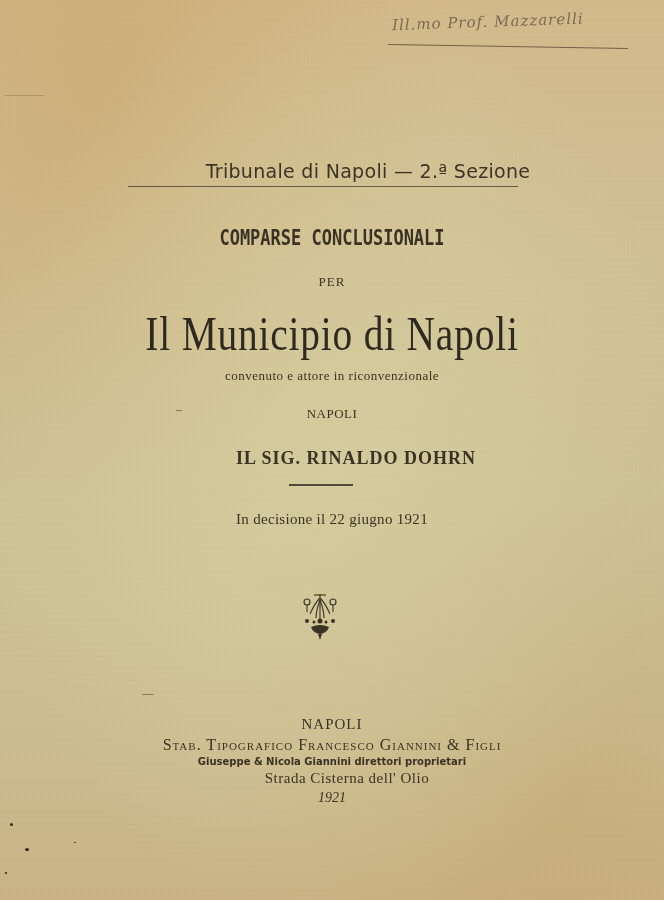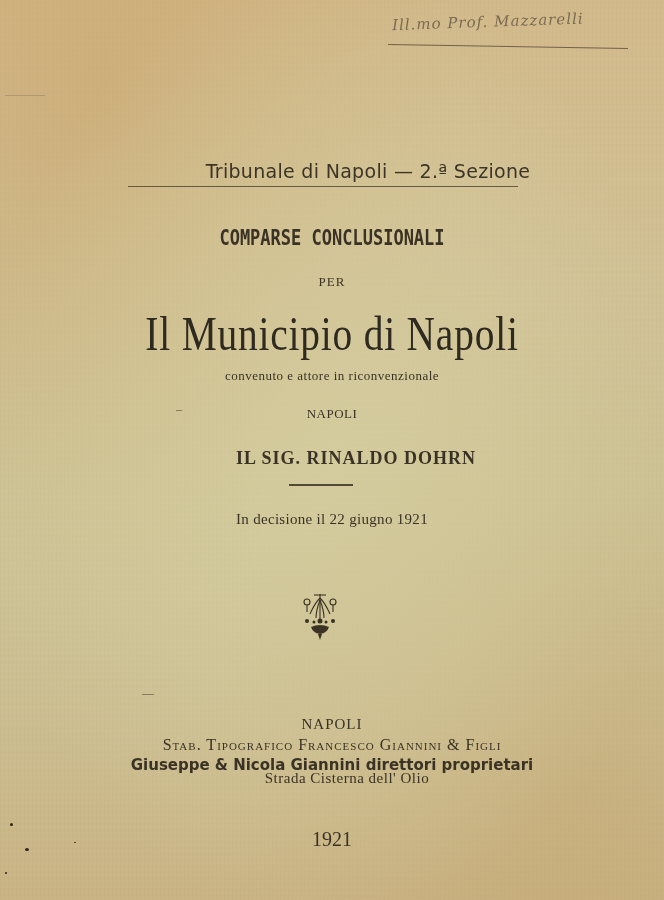--- a/index.html
+++ b/index.html
@@ -96,32 +96,32 @@
     }
     .imprint-printer {
       top: 736px;
       font-family: "Liberation Serif", serif;
       font-size: 16px; color: #3a3224; letter-spacing: 1px;
       font-variant: small-caps;
     }
     .imprint-directors {
       top: 756px;
       font-family: "DejaVu Sans", sans-serif; font-weight: bold;
-      font-size: 15px; color: #3a3224;
+      font-size: 10px; color: #3a3224;
     }
     .imprint-address {
       top: 770px;
       font-family: "Liberation Serif", serif;
       font-size: 15px; color: #3a3224; letter-spacing: 0.5px;
       padding-left: 30px;
     }
     .imprint-year {
-      top: 828px;
+      top: 790px;
       font-family: "Liberation Serif", serif;
-      font-size: 20px; color: #3a3224;
+      font-size: 14px; color: #3a3224; font-style: italic;
     }
 
     .speck { position: absolute; border-radius: 50%; background: #2e2618; }
     .dash-mark { position: absolute; height: 1px; background: #5a4c38; opacity: 0.6; }
   </style>
 </head>
 <body>
 
 <div class="page">
 

